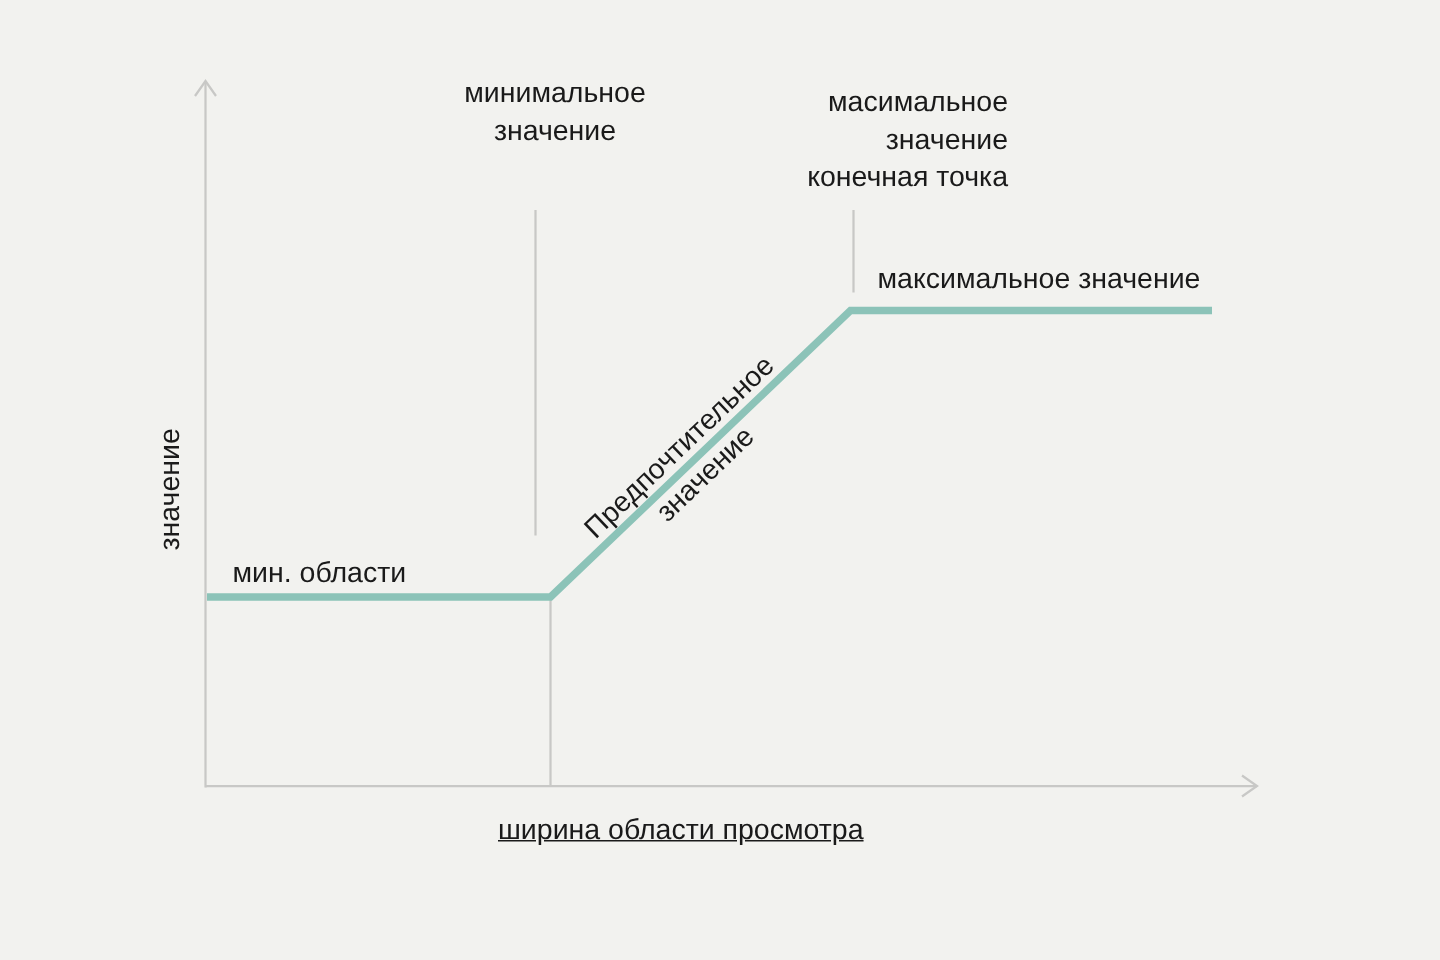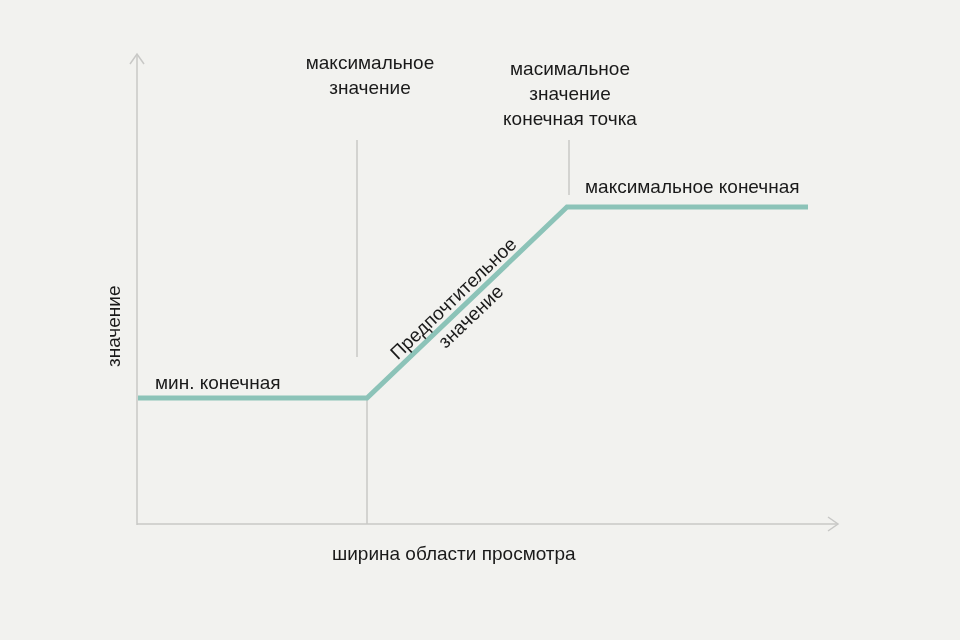--- a/index.html
+++ b/index.html
@@ -33,34 +33,34 @@
 
   <line x1="357" y1="140" x2="357" y2="357" stroke="#c8c8c6" stroke-width="1.5"></line>
   <line x1="367" y1="398" x2="367" y2="524" stroke="#c8c8c6" stroke-width="1.5"></line>
 
   <line x1="569" y1="140" x2="569" y2="195" stroke="#c8c8c6" stroke-width="1.5"></line>
 
   <polyline points="138,398 367,398 567,207 808,207" fill="none" stroke="#8cc3b8" stroke-width="5" stroke-linejoin="miter"></polyline>
 </svg>
 
 <div class="label center" style="left:290px; top:50px; width:160px;">
-  <div>максимальное</div>
+  <div>минимальное</div>
   <div>значение</div>
 </div>
 
-<div class="label center" style="left:480px; top:56px; width:180px;">
+<div class="label center" style="left:492px; top:56px; width:180px;text-align:right;">
   <div>масимальное</div>
   <div>значение</div>
   <div>конечная точка</div>
 </div>
 
-<div class="label" style="left:585px; top:174px;">максимальное конечная</div>
+<div class="label" style="left:585px; top:174px;">максимальное значение</div>
 
-<div class="label" style="left:155px; top:370px;">мин. конечная</div>
+<div class="label" style="left:155px; top:370px;">мин. области</div>
 
 <div class="label center" style="left:356px; top:275px; width:190px; transform-origin: 0 0; transform: translate(20px, 80px) rotate(-43.7deg);">
   <div>Предпочтительное</div>
   <div>значение</div>
 </div>
 
 <div class="label" style="left:101px; top:367px; transform-origin: 0 0; transform: rotate(-90deg);">значение</div>
 
-<div class="label" style="left:332px; top:541px;">ширина области просмотра</div>
+<div class="label" style="left:332px; top:541px;text-decoration:underline;">ширина области просмотра</div>
 
 </body></html>

